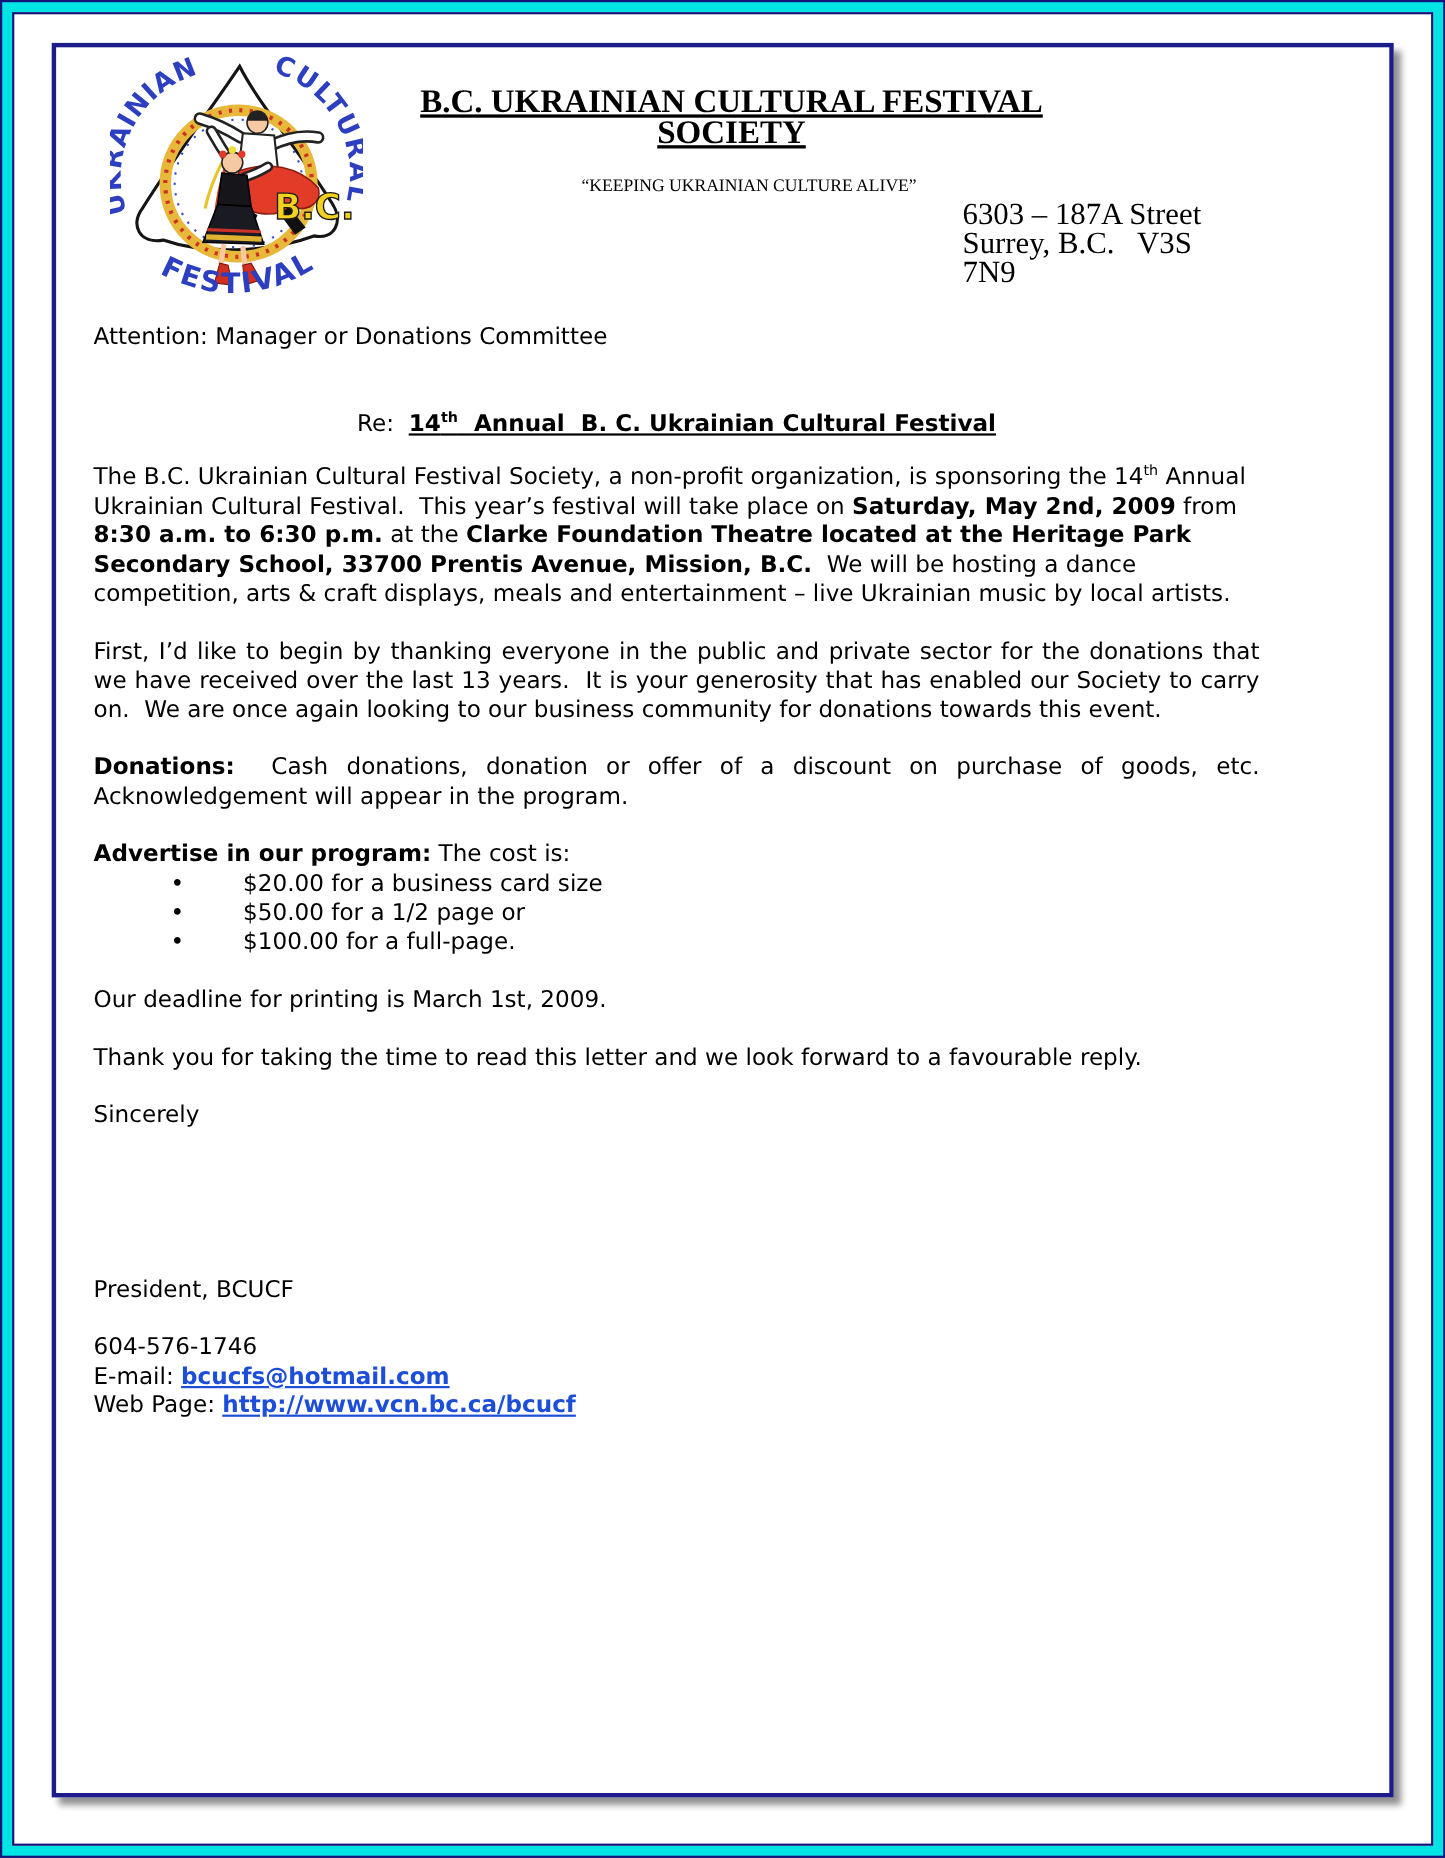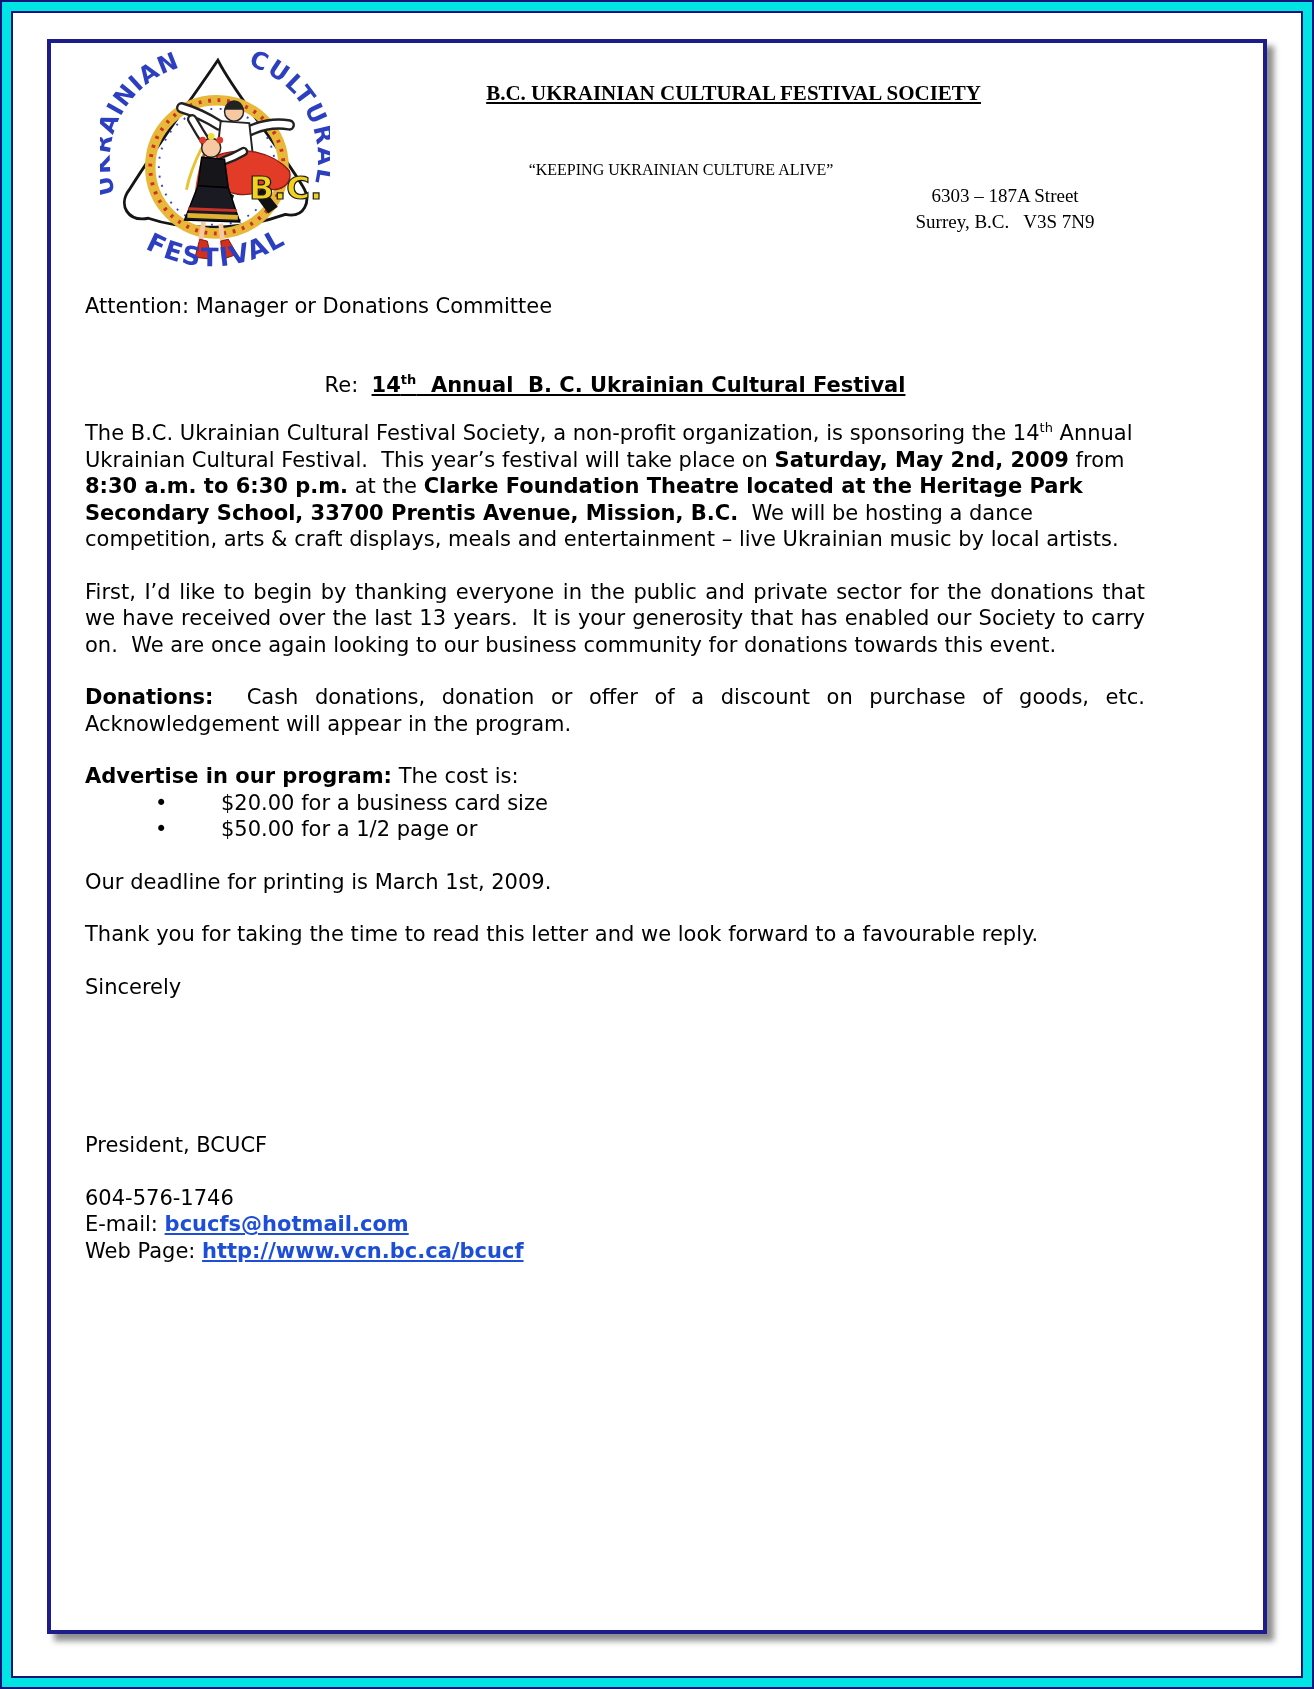--- a/index.html
+++ b/index.html
@@ -26,38 +26,37 @@
     overflow: hidden;
     font-family: "DejaVu Sans", sans-serif;
     font-size: 21px;
     line-height: 26.5px;
     color: #000;
   }
 
   .header { position: relative; height: 250px; }
   .logo { position: absolute; left: 15px; top: 2px; width: 230px; height: 238px; }
   .org-name {
-    position: absolute; left: 296px; top: 36px; width: 600px;
-    text-align: right;
+    position: absolute; left: 280px; top: 36px; width: 600px;
+    text-align: center;
     font-family: "Liberation Serif", serif;
-    font-weight: bold; font-size: 21px;
+    font-weight: bold; font-size: 30px;
     text-decoration: underline;
     line-height: 28px;
   }
   .tagline {
     position: absolute; left: 296px; top: 114px; width: 600px;
     text-align: center;
     font-family: "Liberation Serif", serif;
     font-size: 16px;
   }
   .address {
     position: absolute; left: 790px; top: 140px; width: 260px;
-    text-align: center;
     font-family: "Liberation Serif", serif;
-    font-size: 19px; line-height: 26px;
+    font-size: 28px; line-height: 26px;
   }
 
   p { margin: 0 0 26px 0; }
   .attention { margin-bottom: 52px; }
   .re-line { font-weight: bold; margin-bottom: 22px; text-align: center; }
   .re-label { font-weight: normal; }
   .re-subject { text-decoration: underline; }
   sup.sp { font-size: 13px; vertical-align: super; line-height: 0; }
   .justified { text-align: justify; }
   b, .bold { font-weight: bold; }
@@ -157,20 +156,21 @@
 
   <p class="justified">First, I’d like to begin by thanking everyone in the public and private sector for the donations that we have received over the last 13 years.&nbsp; It is your generosity that has enabled our Society to carry on.&nbsp; We are once again looking to our business community for donations towards this event.</p>
 
   <p class="justified"><b>Donations:</b><span>&nbsp; Cash donations, donation or offer of a discount on purchase of goods, etc. Acknowledgement will appear in the program.</span></p>
 
   <p class="advertise"><b>Advertise in our program:</b><span> The cost is:</span></p>
 
   <ul class="costs">
     <li><span class="bullet-glyph">•</span><span>$20.00 for a business card size</span></li>
     <li><span class="bullet-glyph">•</span><span>$50.00 for a 1/2 page or</span></li>
+    <li><span class="bullet-glyph">•</span><span>$100.00 for a full-page.</span></li>
   </ul>
 
   <p>Our deadline for printing is March 1st, 2009.</p>
 
   <p>Thank you for taking the time to read this letter and we look forward to a favourable reply.</p>
 
   <p class="closing">Sincerely</p>
 
   <p class="sig-line">President, BCUCF</p>
 

